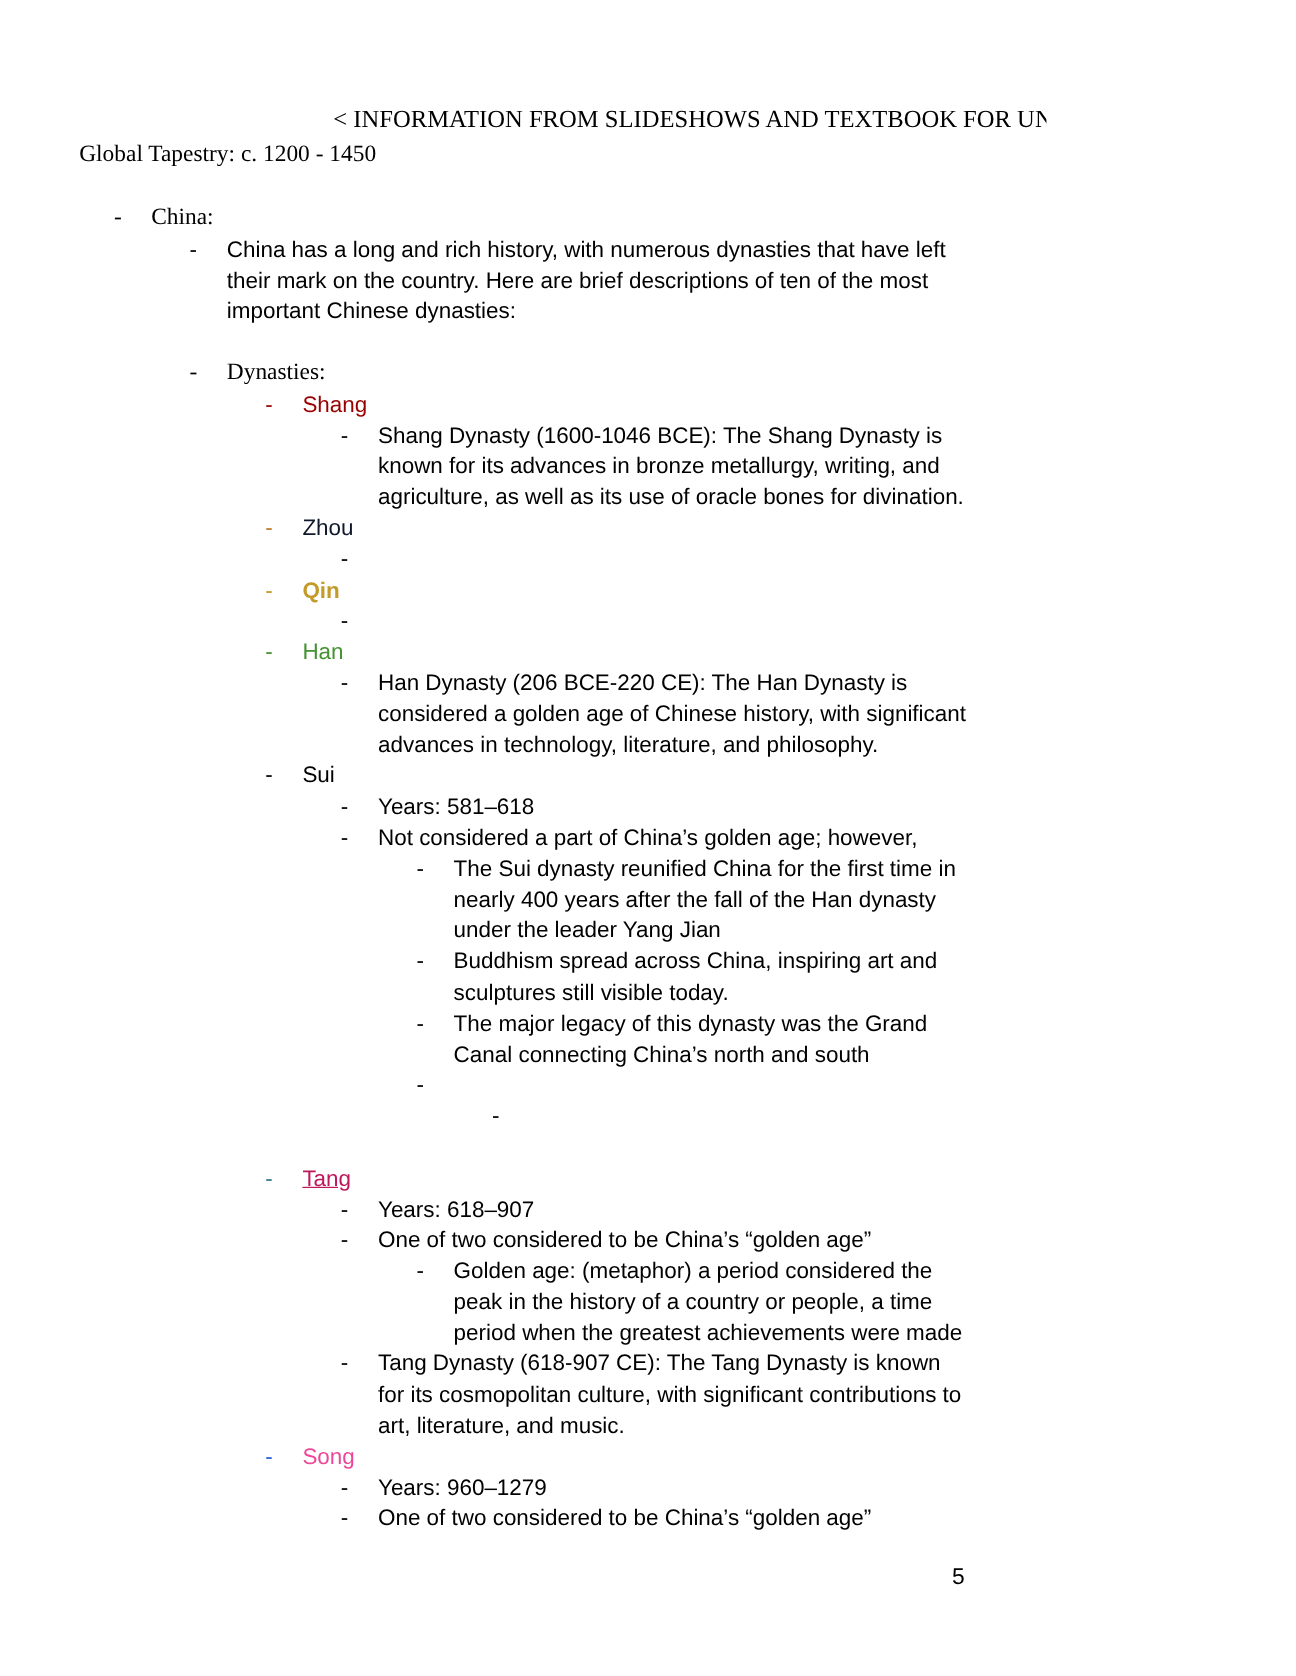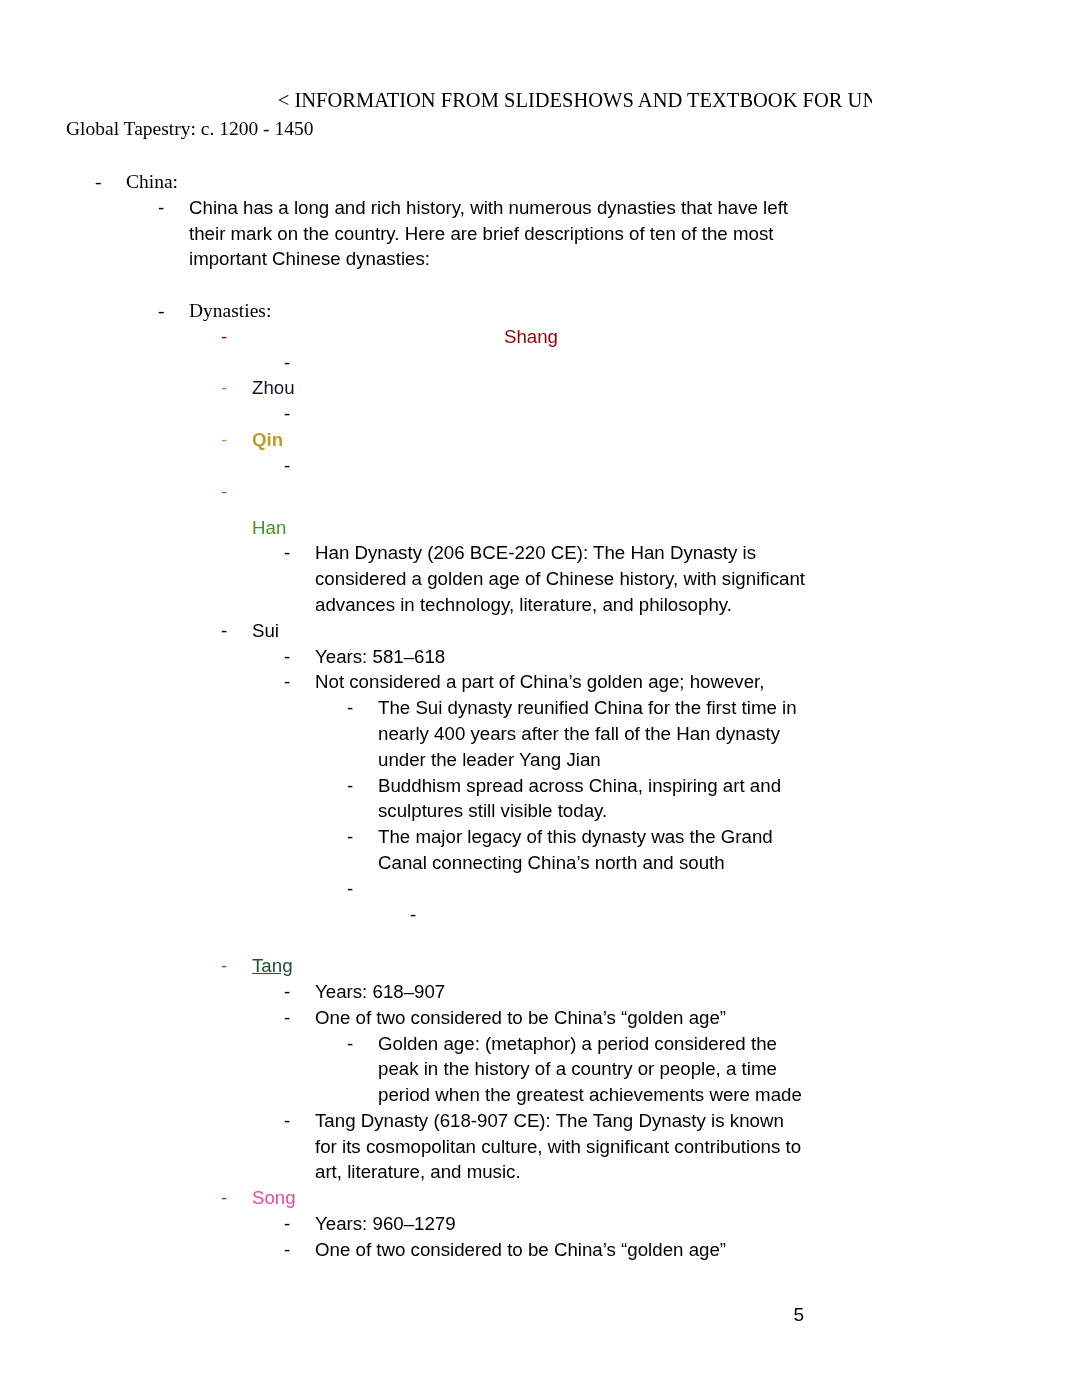--- a/index.html
+++ b/index.html
@@ -73,42 +73,43 @@
         <span class="dash">-</span>
         <span class="txt">China has a long and rich history, with numerous dynasties that have left their mark on the country. Here are brief descriptions of ten of the most important Chinese dynasties:</span>
       </div>
       <div class="spacer"></div>
       <div class="row lvl2 serif">
         <span class="dash">-</span>
         <span class="txt">Dynasties:</span>
       </div>
       <div class="row lvl3 sans">
         <span class="dash" style="color: rgb(153, 0, 0);">-</span>
-        <span class="txt" style="color: rgb(153, 0, 0); text-align: center;">Shang</span>
+        <span class="txt" style="color: rgb(153, 0, 0);">Shang</span>
       </div>
       <div class="row lvl4 sans">
         <span class="dash">-</span>
+        <span class="txt">Shang Dynasty (1600-1046 BCE): The Shang Dynasty is known for its advances in bronze metallurgy, writing, and agriculture, as well as its use of oracle bones for divination.</span>
       </div>
       <div class="row lvl3 sans">
         <span class="dash" style="color: rgb(191, 124, 43);">-</span>
         <span class="txt" style="color: #0f172a;">Zhou</span>
       </div>
       <div class="row lvl4 sans">
         <span class="dash">-</span>
       </div>
       <div class="row lvl3 sans">
         <span class="dash" style="color: rgb(194, 155, 40);">-</span>
         <span class="txt" style="color: rgb(194, 155, 40); font-weight: bold;">Qin</span>
       </div>
       <div class="row lvl4 sans">
         <span class="dash">-</span>
       </div>
       <div class="row lvl3 sans">
         <span class="dash" style="color: rgb(68, 146, 49);">-</span>
-        <span class="txt" style="color: rgb(68, 146, 49); margin-top: 36px;">Han</span>
+        <span class="txt" style="color: rgb(68, 146, 49);">Han</span>
       </div>
       <div class="row lvl4 sans">
         <span class="dash">-</span>
         <span class="txt">Han Dynasty (206 BCE-220 CE): The Han Dynasty is considered a golden age of Chinese history, with significant advances in technology, literature, and philosophy.</span>
       </div>
       <div class="row lvl3 sans">
         <span class="dash">-</span>
         <span class="txt">Sui</span>
       </div>
       <div class="row lvl4 sans">
@@ -133,21 +134,21 @@
       </div>
       <div class="row lvl5 sans">
         <span class="dash">-</span>
       </div>
       <div class="row lvl6 sans">
         <span class="dash">-</span>
       </div>
       <div class="spacer"></div>
       <div class="row lvl3 sans">
         <span class="dash" style="color: rgb(52, 122, 138);">-</span>
-        <span class="txt" style="color: #14532d; text-decoration: underline;">Tang</span>
+        <span class="txt" style="color: #be185d; text-decoration: underline;">Tang</span>
       </div>
       <div class="row lvl4 sans">
         <span class="dash">-</span>
         <span class="txt">Years: 618–907</span>
       </div>
       <div class="row lvl4 sans">
         <span class="dash">-</span>
         <span class="txt">One of two considered to be China’s “golden age”</span>
       </div>
       <div class="row lvl5 sans">

